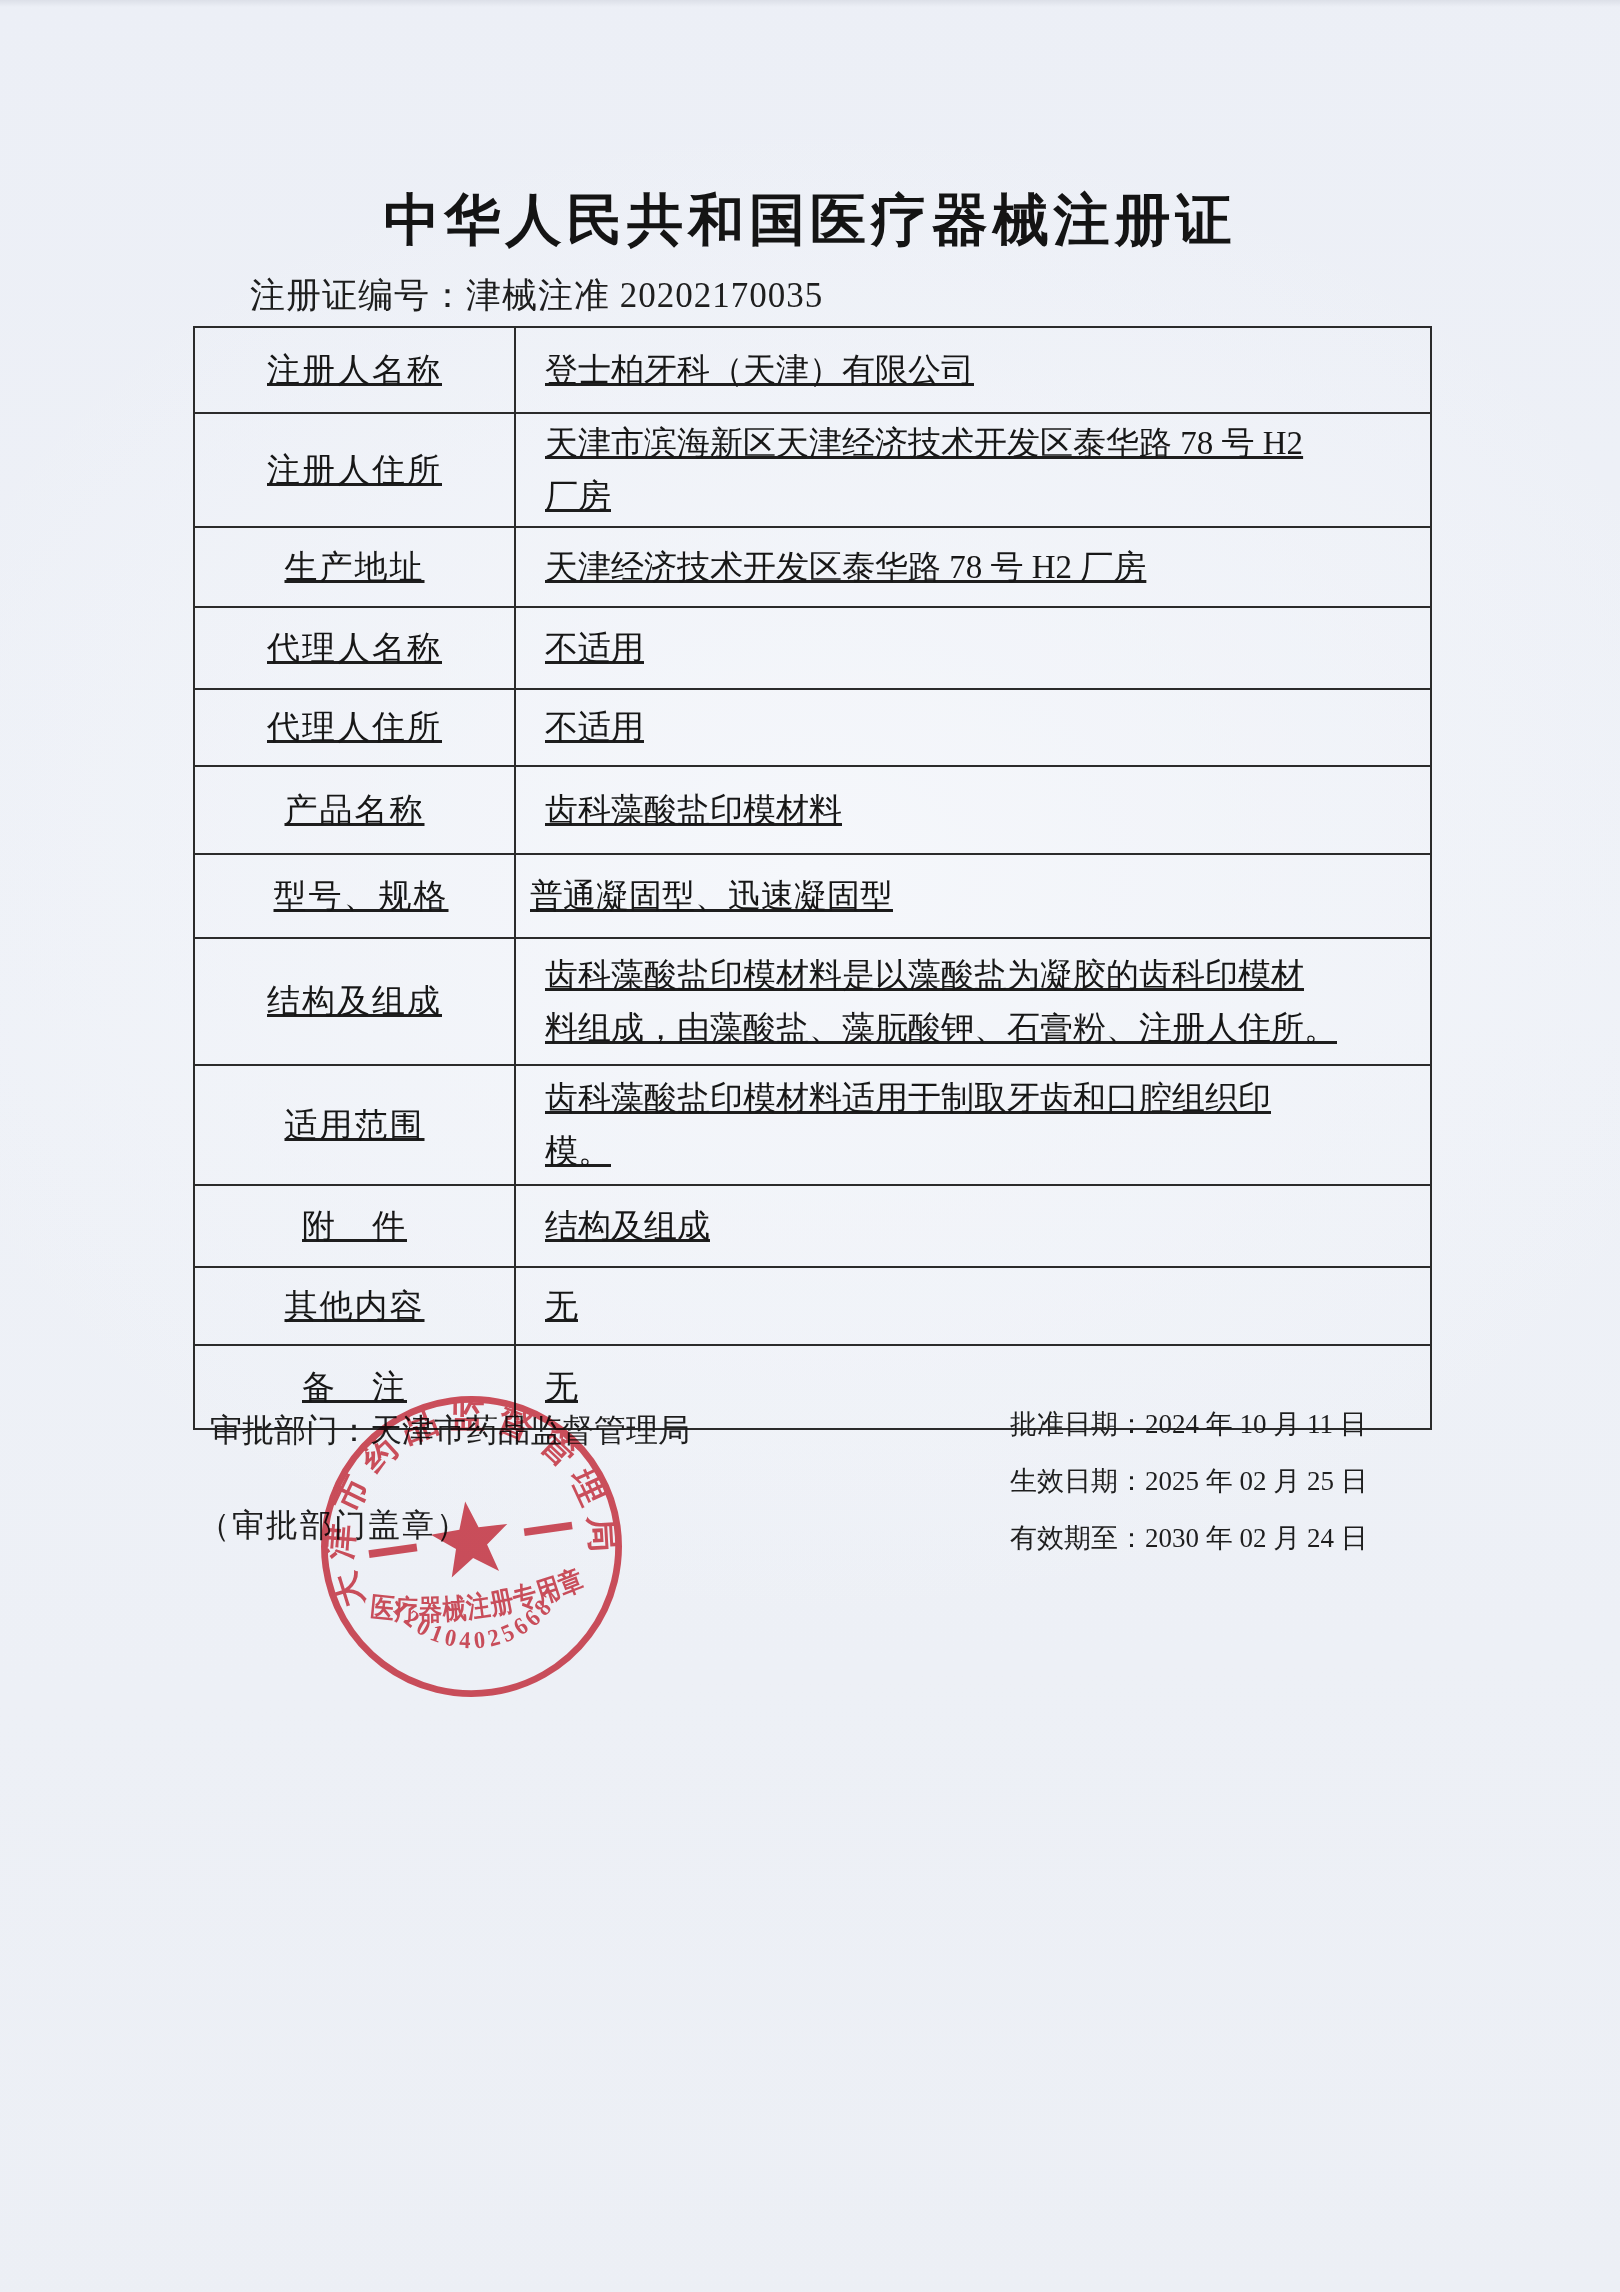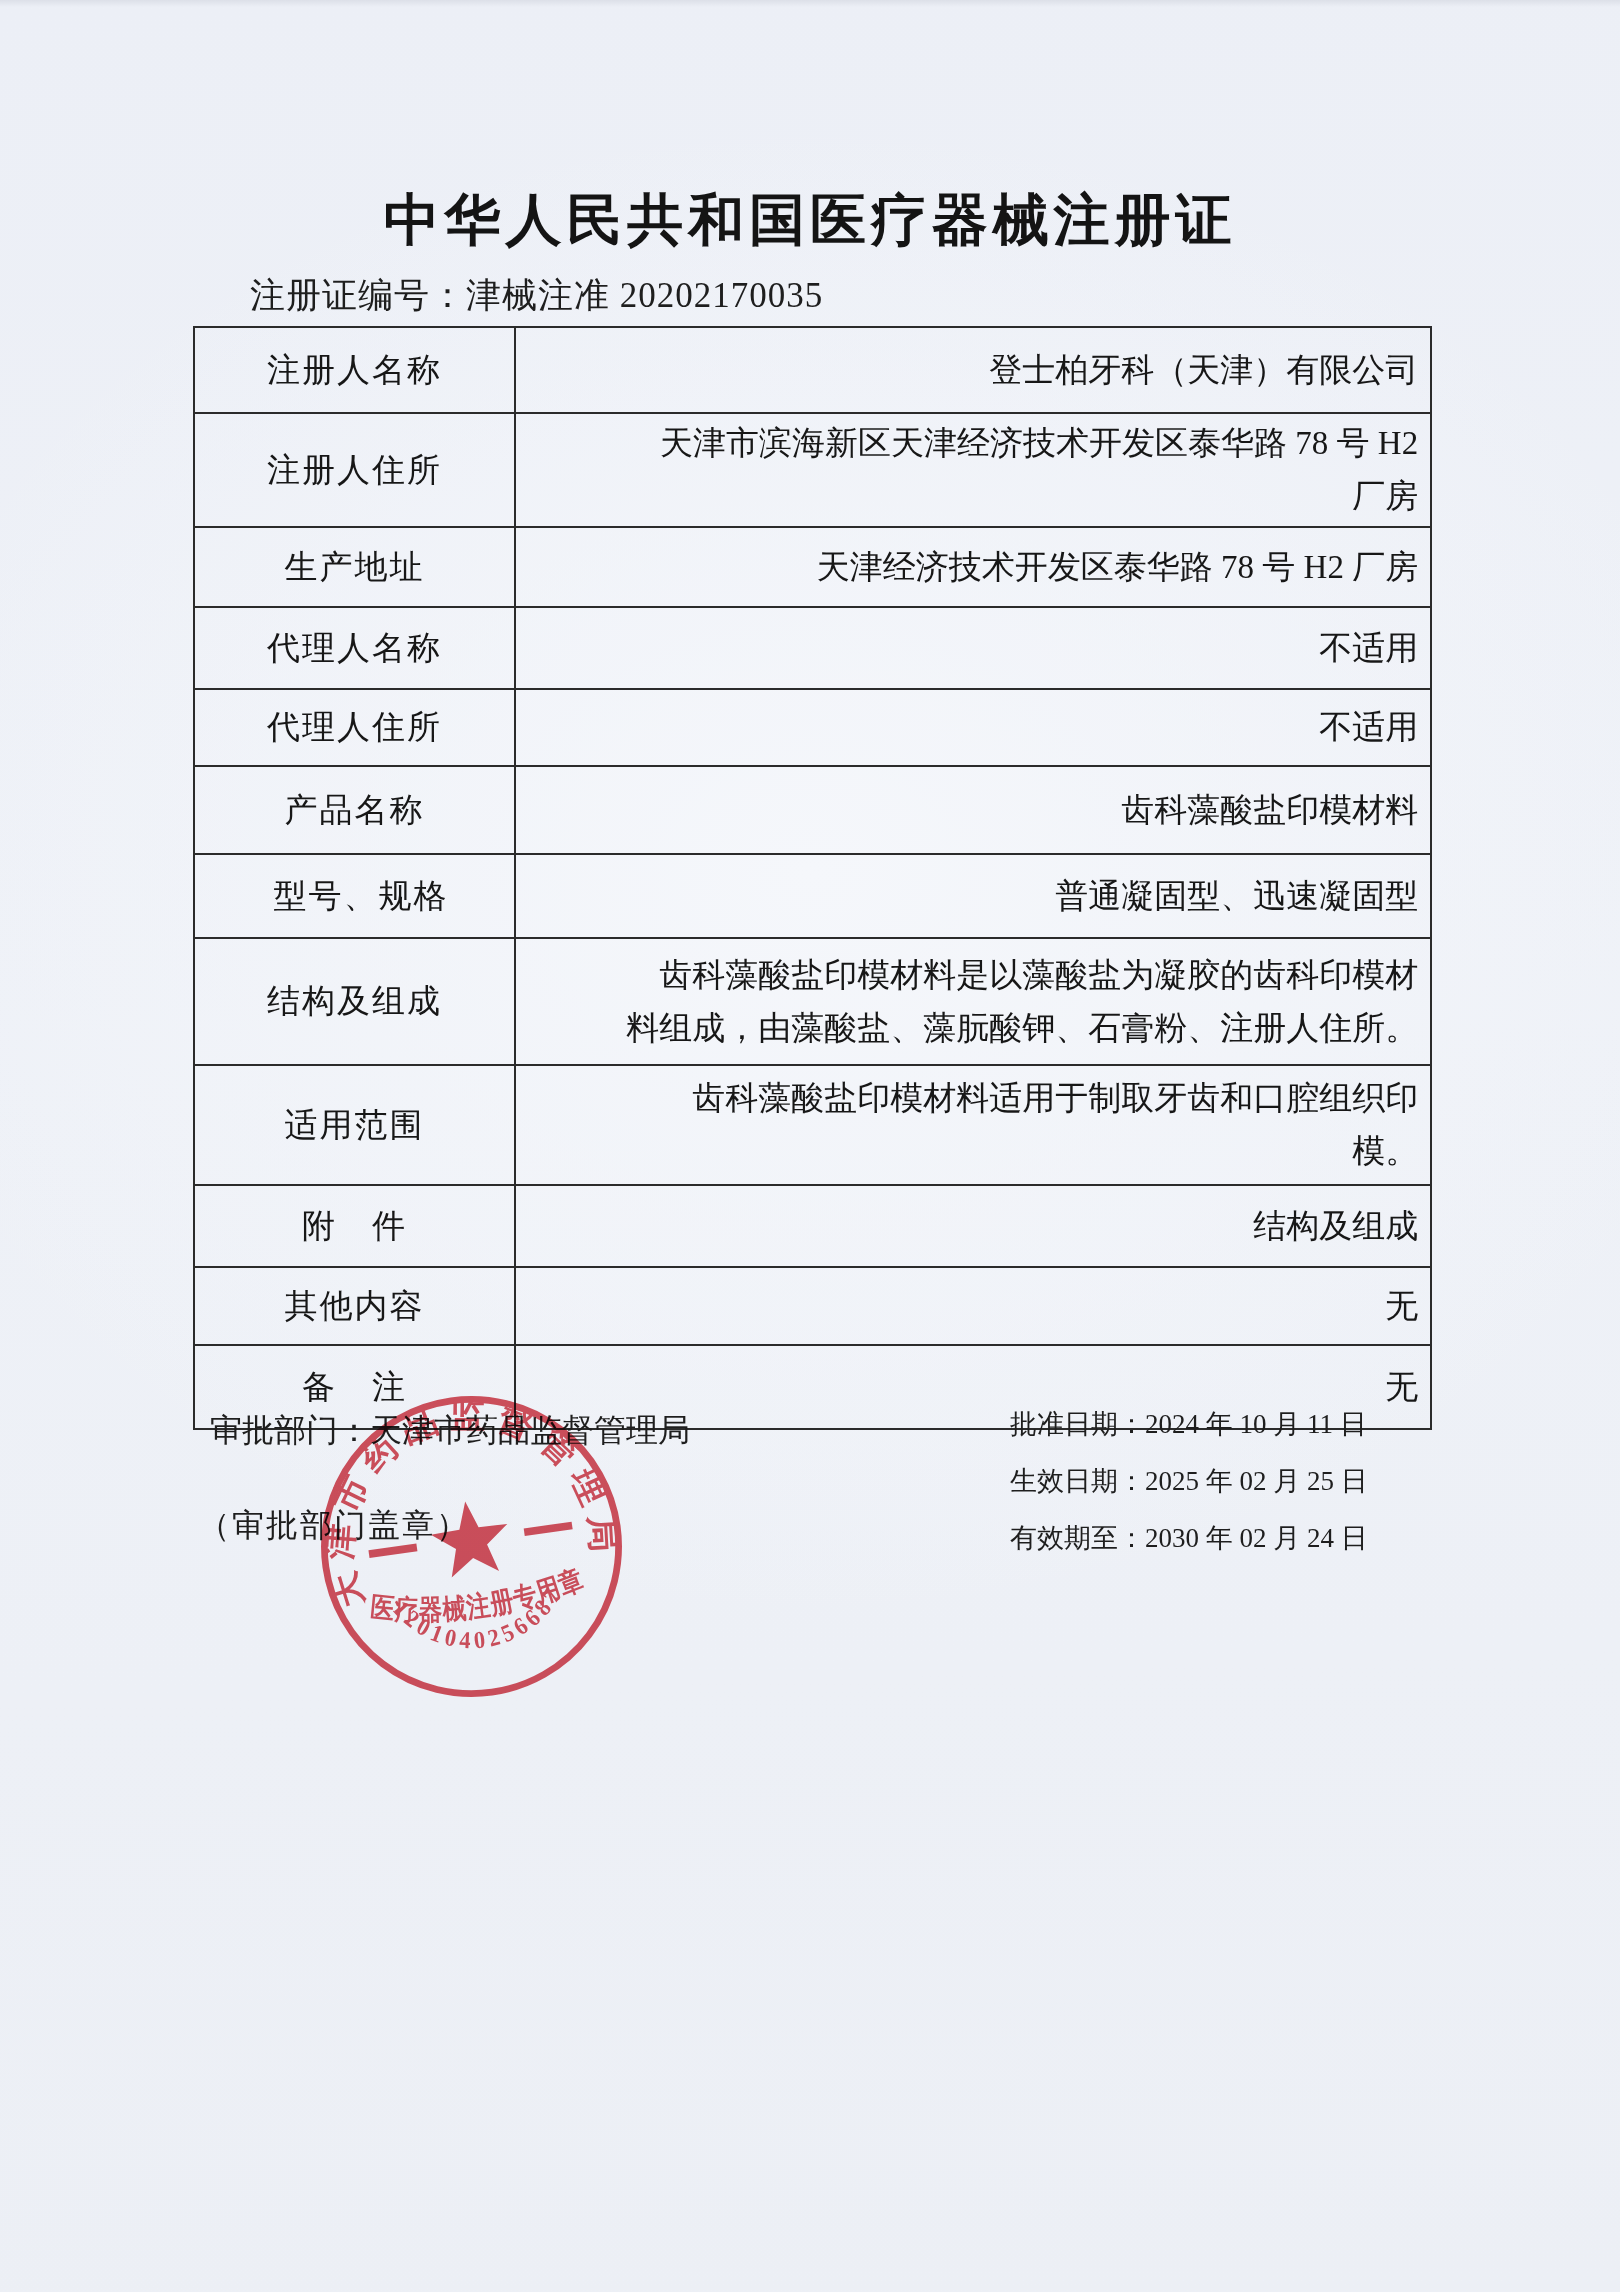--- a/index.html
+++ b/index.html
@@ -35,36 +35,36 @@
     font-size:35px;
     letter-spacing:1px;
     white-space:nowrap;
   }
   .cert-table{
     position:absolute;left:193px;top:326px;
     width:1237px;
     border-collapse:collapse;
     table-layout:fixed;
     font-size:33px;
+    text-decoration:underline;
   }
   .cert-table td{
     border:2px solid #2b2b2b;
     vertical-align:middle;
   }
   .cert-table{border:2.9px solid #262626;}
   td.lbl{
     text-align:center;
     letter-spacing:2px;
     color:#171717;
   }
   td.val{
     padding-left:29px;padding-right:11.8px;
     line-height:53px;
     color:#171717;
-    text-align:right;
   }
   td.val .vtext{white-space:pre-line;}
   tr.r1 td{height:82px;}
   tr.r2 td{height:110px;}
   tr.r3 td{height:76px;}
   tr.r4 td{height:78px;}
   tr.r5 td{height:73px;}
   tr.r6 td{height:84px;}
   tr.r7 td{height:80px;padding-left:14px;}
   tr.r8 td{height:123px;}

